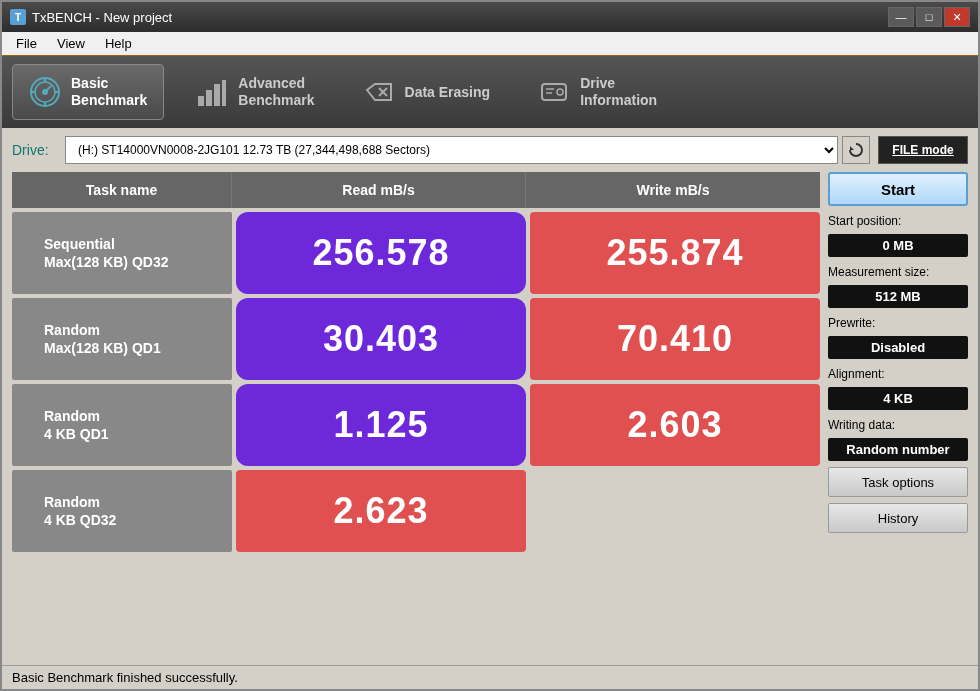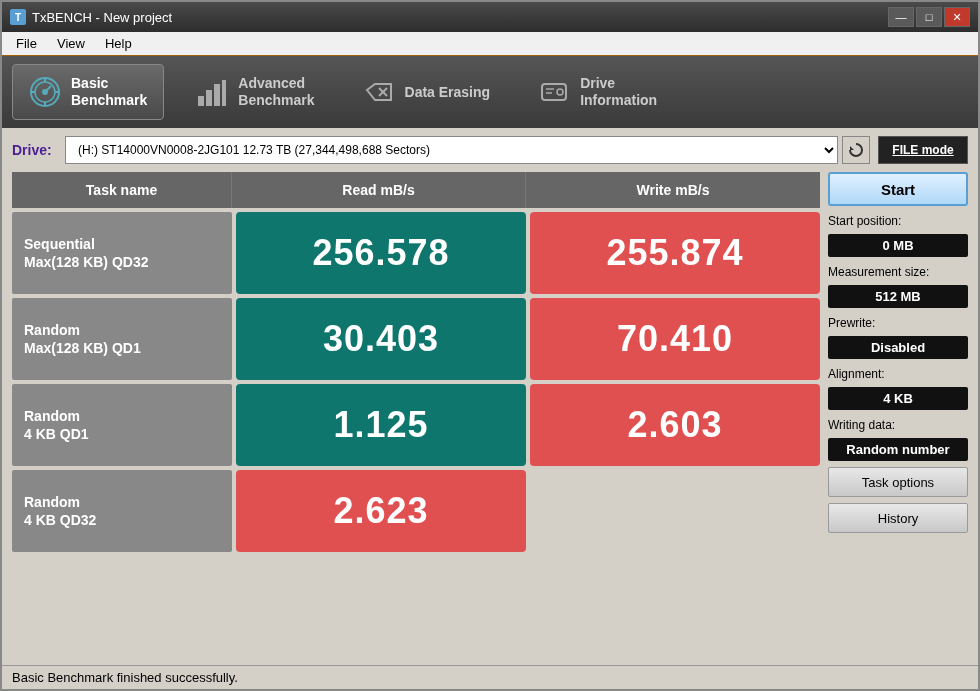--- a/index.html
+++ b/index.html
@@ -118,22 +118,22 @@
 
     
     .drive-row {
       display: flex;
       align-items: center;
       gap: 8px;
       margin-bottom: 8px;
     }
     .drive-label {
       font-size: 14px;
-      font-weight: bold;
-      color: #4c1d95;
+      font-weight: normal;
+      color: #0f766e;
       min-width: 45px;
     }
     .drive-select-wrap {
       flex: 1;
       display: flex;
       gap: 4px;
     }
     .drive-select {
       flex: 1;
       height: 28px;
@@ -198,36 +198,36 @@
     .table-row {
       display: grid;
       grid-template-columns: 220px 1fr 1fr;
       height: 82px;
       gap: 4px;
     }
     .row-label {
       background: #888;
       display: flex;
       align-items: center;
-      padding-left: 12px;
+      padding-left: 32px;
       color: white;
       font-size: 14px;
       font-weight: bold;
       line-height: 1.3;
       border-radius: 2px;
     }
     .read-cell {
-      background: #0f766e;
+      background: #6d28d9;
       display: flex;
       align-items: center;
       justify-content: center;
       color: white;
       font-size: 36px;
       font-weight: bold;
-      border-radius: 4px;
+      border-radius: 12px;
       letter-spacing: 1px;
     }
     .write-cell {
       background: #e05050;
       display: flex;
       align-items: center;
       justify-content: center;
       color: #ffffff;
       font-size: 36px;
       font-weight: bold;

